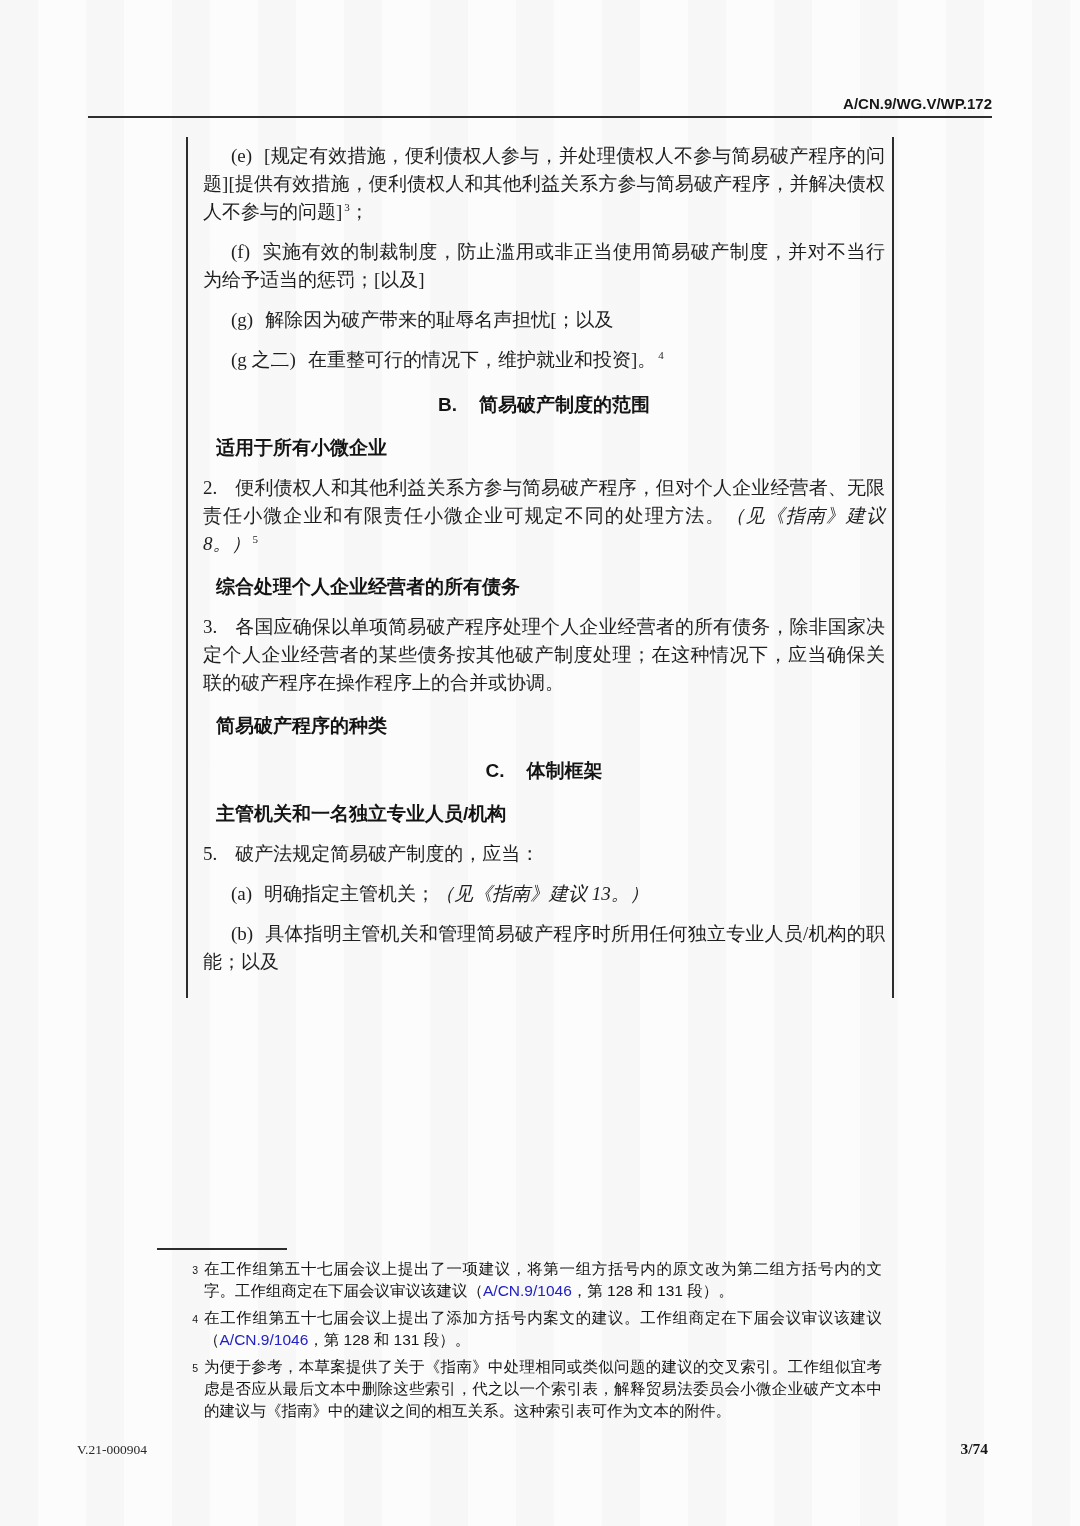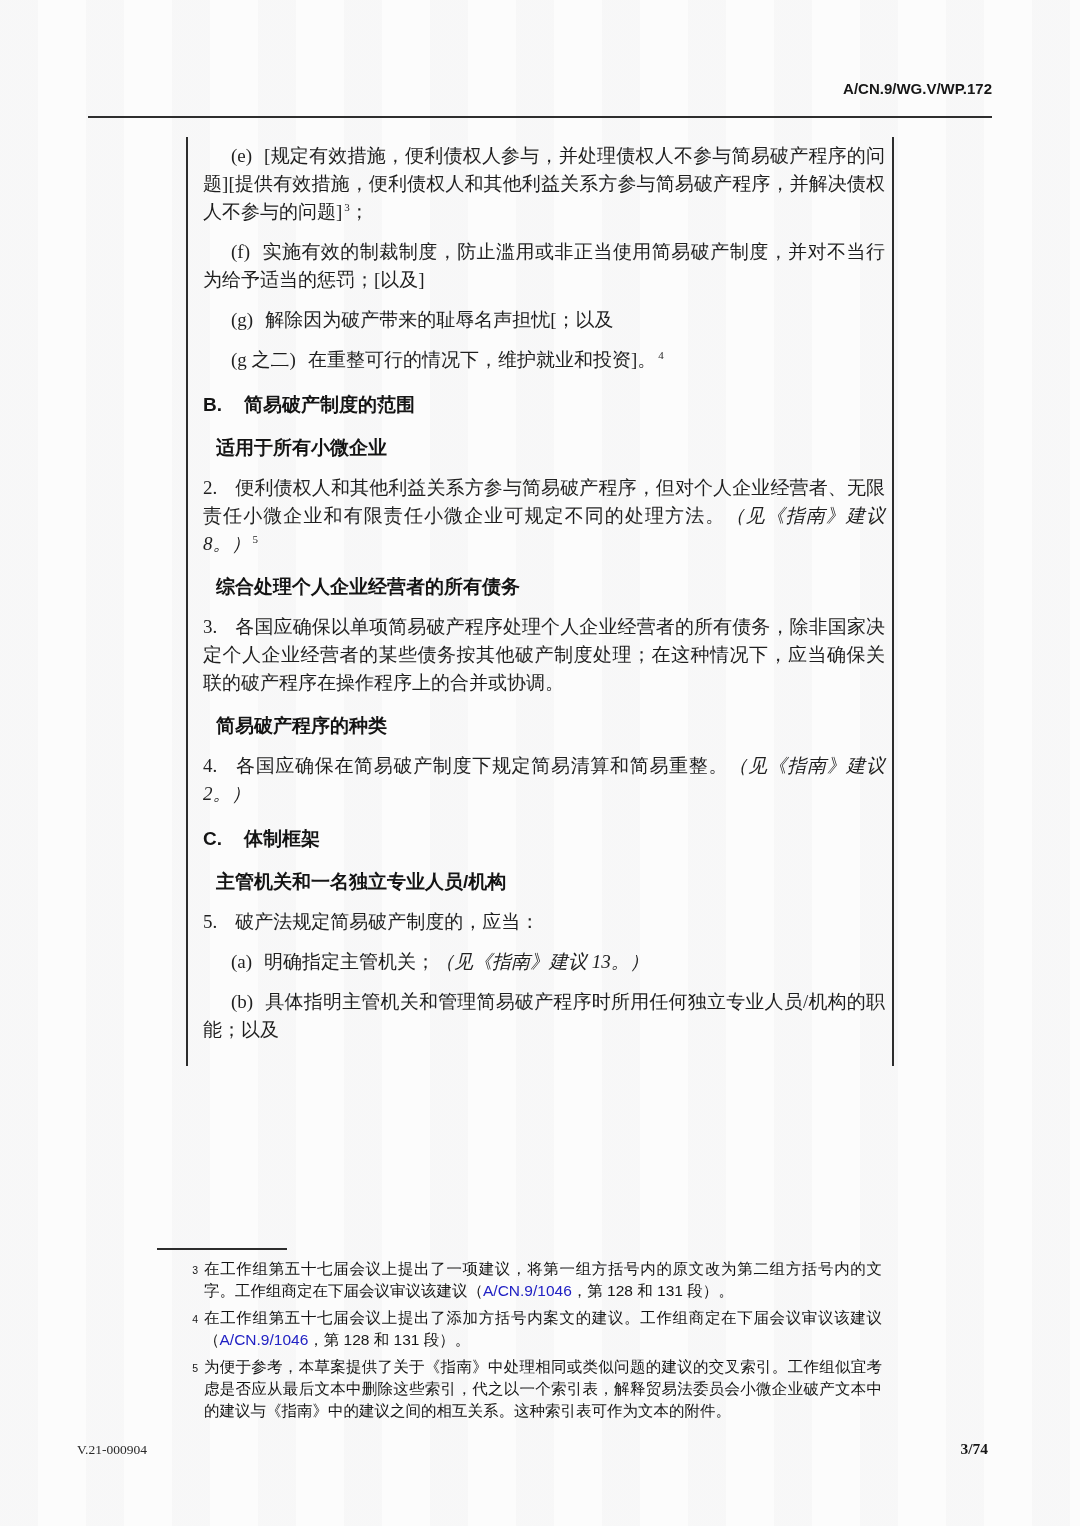--- a/index.html
+++ b/index.html
@@ -11,21 +11,21 @@
       repeating-linear-gradient(90deg, rgba(120,120,130,0.035) 0 38px, rgba(0,0,0,0) 38px 86px),
       #fcfcfc;
     font-family: "Liberation Serif", "DejaVu Serif", serif;
     color: #222;
     overflow: hidden;
   }
 
   
   .doc-symbol {
     position: absolute;
-    top: 80px;
+    top: 95px;
     right: 88px;
     font-family: "Liberation Sans", "DejaVu Sans", sans-serif;
     font-weight: bold;
     font-size: 15px;
     color: #161616;
   }
   .header-rule {
     position: absolute;
     top: 116px;
     left: 88px;
@@ -62,20 +62,21 @@
     vertical-align: super;
     line-height: 0;
     margin-left: 2px;
   }
   .sec-heading {
     font-family: "Liberation Sans", "DejaVu Sans", sans-serif;
     font-size: 19px;
     font-weight: bold;
     color: #141414;
     margin: 17px 0 12px;
+    text-align: center;
   }
   .sec-num { margin-right: 22px; }
   .sub-heading {
     font-family: "Liberation Sans", "DejaVu Sans", sans-serif;
     font-size: 19px;
     font-weight: bold;
     color: #141414;
     margin: 15px 13px 12px;
   }
 
@@ -156,21 +157,20 @@
     <h3 class="sub-heading">适用于所有小微企业</h3>
 
     <p class="para"><span class="num">2.</span><span>便利债权人和其他利益关系方参与简易破产程序，但对个人企业经营者、无限责任小微企业和有限责任小微企业可规定不同的处理方法。</span><span class="ref-italic">（见《指南》建议 8。）</span><sup>5</sup></p>
 
     <h3 class="sub-heading">综合处理个人企业经营者的所有债务</h3>
 
     <p class="para"><span class="num">3.</span><span>各国应确保以单项简易破产程序处理个人企业经营者的所有债务，除非国家决定个人企业经营者的某些债务按其他破产制度处理；在这种情况下，应当确保关联的破产程序在操作程序上的合并或协调。</span></p>
 
     <h3 class="sub-heading">简易破产程序的种类</h3>
 
-    <p class="para"><span class="num">4.</span><span>各国应确保在简易破产制度下规定简易清算和简易重整。</span><span class="ref-italic">（见《指南》建议 2。）</span></p>
 
     <h2 class="sec-heading"><span class="sec-num">C.</span><span>体制框架</span></h2>
 
     <h3 class="sub-heading">主管机关和一名独立专业人员/机构</h3>
 
     <p class="para"><span class="num">5.</span><span>破产法规定简易破产制度的，应当：</span></p>
 
     <p class="para indent"><span class="lead">(a)</span><span>明确指定主管机关；</span><span class="ref-italic">（见《指南》建议 13。）</span></p>
 
     <p class="para indent"><span class="lead">(b)</span><span>具体指明主管机关和管理简易破产程序时所用任何独立专业人员/机构的职能；以及</span></p>

